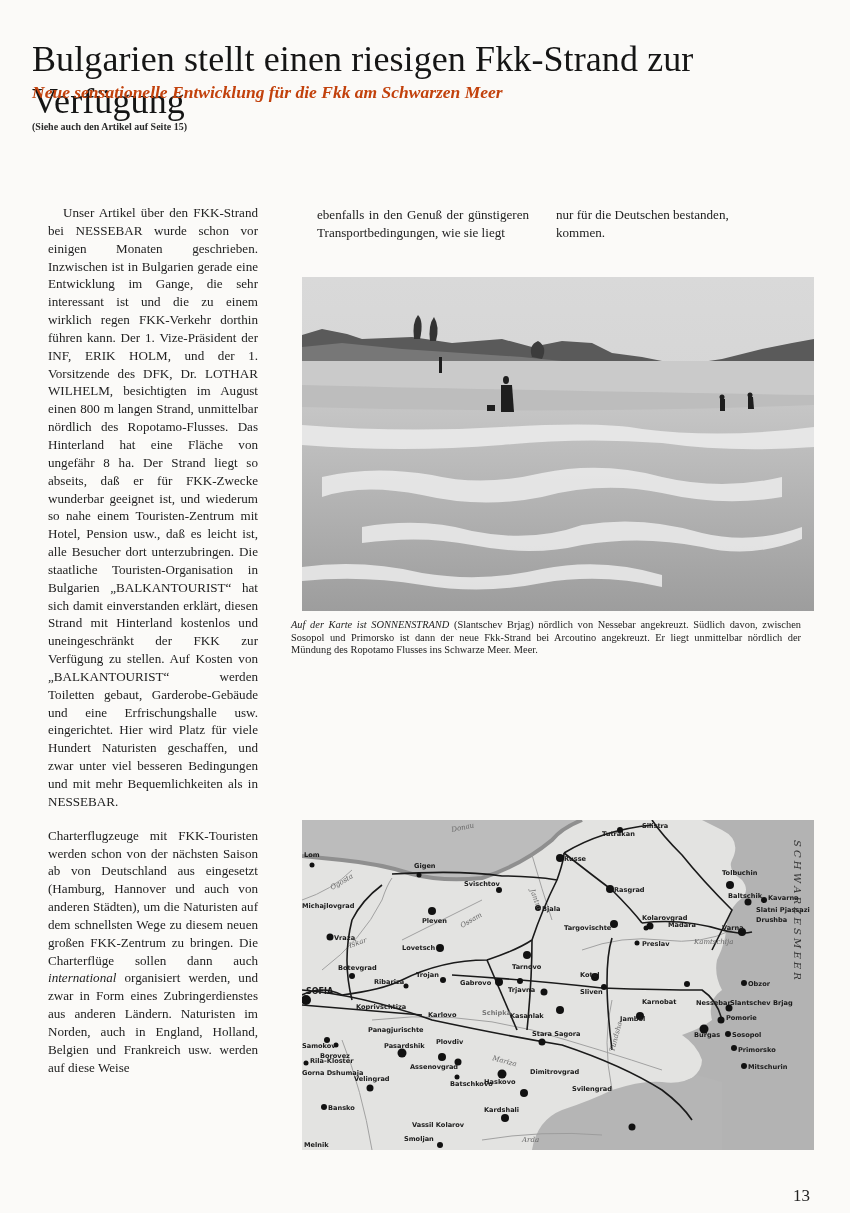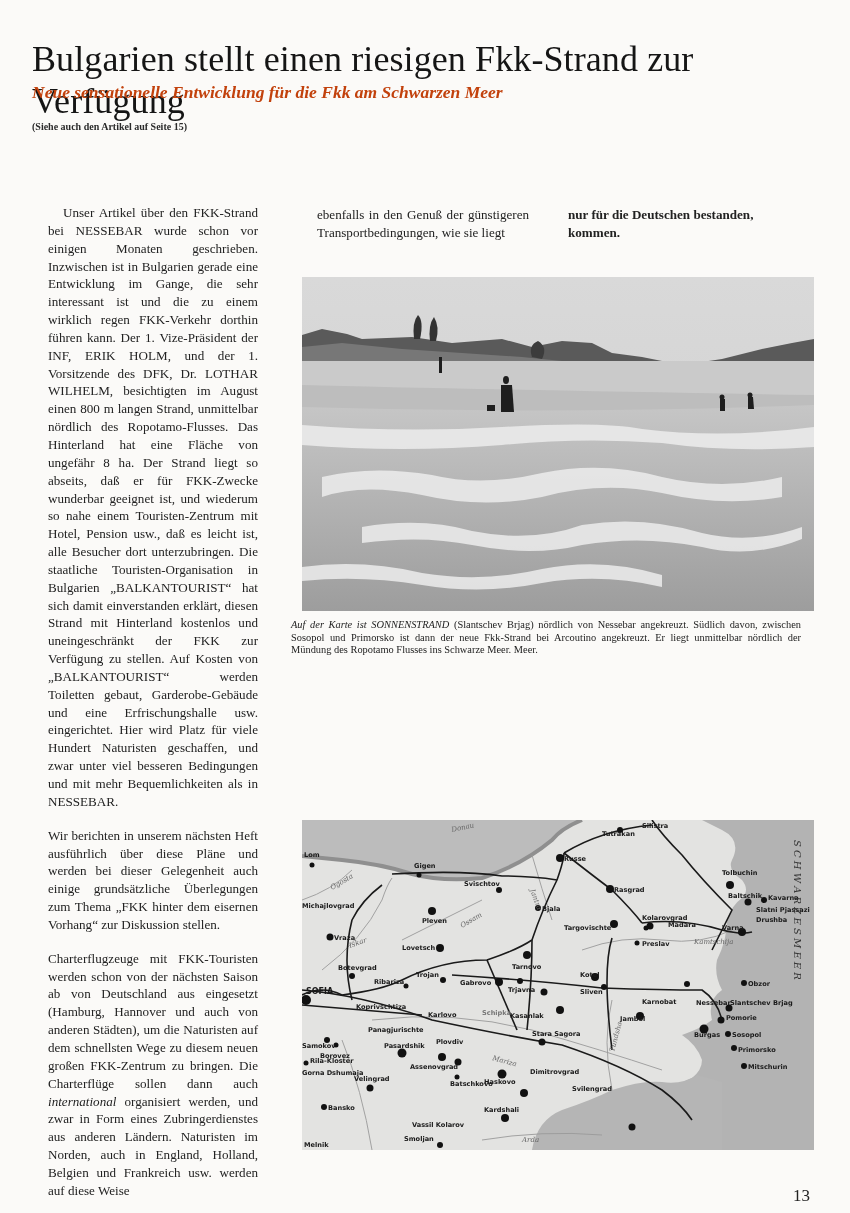--- a/index.html
+++ b/index.html
@@ -24,21 +24,21 @@
   }
   .col {
     position: absolute;
     font-family: "Liberation Serif", serif; font-size: 13.1px; line-height: 17.85px;
     text-align: justify; color: #222;
   }
   .col p { margin: 16px; }
   .col1 { left: 32px; top: 188px; width: 242px; }
   .col1 p.first { text-indent: 15px; }
   .col2 { left: 301px; top: 190px; width: 244px; }
-  .col3 { left: 552px; top: 190px; width: 244px; font-weight: bold; }
+  .col3 { left: 540px; top: 190px; width: 244px; }
   .photo {
     position: absolute; left: 302px; top: 277px; width: 512px; height: 334px;
     overflow: hidden; background: #d2d2d2;
   }
   .caption {
     position: absolute; left: 291px; top: 619px; width: 510px;
     font-family: "Liberation Serif", serif; font-style: italic; font-size: 10.4px; line-height: 12.5px;
     text-align: justify; color: #222;
   }
   .caption .up { font-style: normal; }
@@ -62,21 +62,20 @@
 </style>
 </head>
 <body>
 
 <h1 class="title">Bulgarien stellt einen riesigen Fkk-Strand zur Verfügung</h1>
 <h2 class="subtitle">Neue sensationelle Entwicklung für die Fkk am Schwarzen Meer</h2>
 <div class="note">(Siehe auch den Artikel auf Seite 15)</div>
 
 <div class="col col1">
   <p class="first">Unser Artikel über den FKK-Strand bei NESSEBAR wurde schon vor einigen Monaten geschrieben. Inzwischen ist in Bulgarien gerade eine Entwicklung im Gange, die sehr interessant ist und die zu einem wirklich regen FKK-Verkehr dorthin führen kann. Der 1. Vize-Präsident der INF, ERIK HOLM, und der 1. Vorsitzende des DFK, Dr. LOTHAR WILHELM, besichtigten im August einen 800 m langen Strand, unmittelbar nördlich des Ropotamo-Flusses. Das Hinterland hat eine Fläche von ungefähr 8 ha. Der Strand liegt so abseits, daß er für FKK-Zwecke wunderbar geeignet ist, und wiederum so nahe einem Touristen-Zentrum mit Hotel, Pension usw., daß es leicht ist, alle Besucher dort unterzubringen. Die staatliche Touristen-Organisation in Bulgarien „BALKANTOURIST“ hat sich damit einverstanden erklärt, diesen Strand mit Hinterland kostenlos und uneingeschränkt der FKK zur Verfügung zu stellen. Auf Kosten von „BALKANTOURIST“ werden Toiletten gebaut, Garderobe-Gebäude und eine Erfrischungshalle usw. eingerichtet. Hier wird Platz für viele Hundert Naturisten geschaffen, und zwar unter viel besseren Bedingungen und mit mehr Bequemlichkeiten als in NESSEBAR.</p>
-  <p>Wir berichten in unserem nächsten Heft ausführlich über diese Pläne und werden bei dieser Gelegenheit auch einige grundsätzliche Überlegungen zum Thema „FKK hinter dem eisernen Vorhang“ zur Diskussion stellen.</p>
   <p><span>Charterflugzeuge mit FKK-Touristen werden schon von der nächsten Saison ab von Deutschland aus eingesetzt (Hamburg, Hannover und auch von anderen Städten), um die Naturisten auf dem schnellsten Wege zu diesem neuen großen FKK-Zentrum zu bringen. Die Charterflüge sollen dann auch </span><i>international</i><span> organisiert werden, und zwar in Form eines Zubringerdienstes aus anderen Ländern. Naturisten im Norden, auch in England, Holland, Belgien und Frankreich usw. werden auf diese Weise</span></p>
 </div>
 
 <div class="col col2">
   <p>ebenfalls in den Genuß der günstigeren Transportbedingungen, wie sie liegt</p>
 </div>
 <div class="col col3">
   <p style="text-align:left">nur für die Deutschen bestanden, kommen.</p>
 </div>
 

